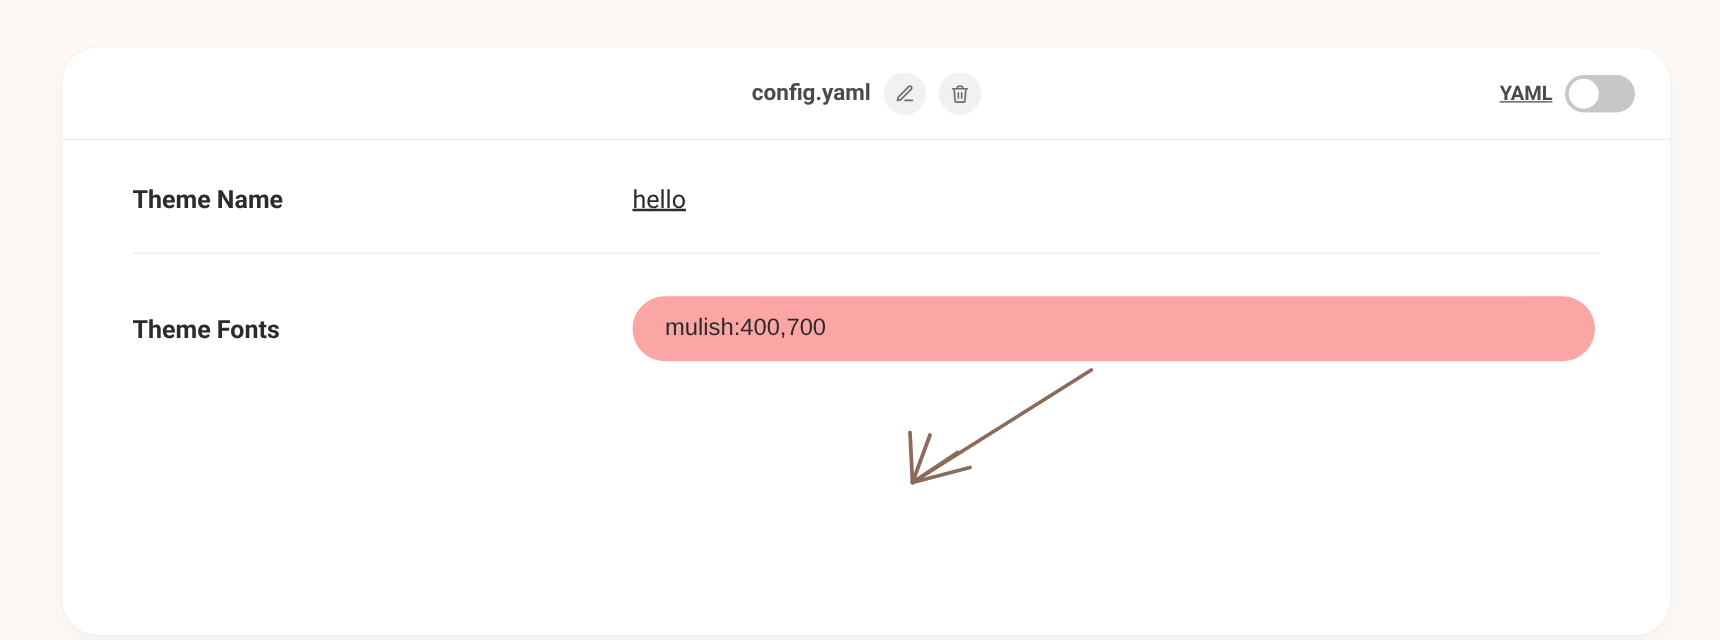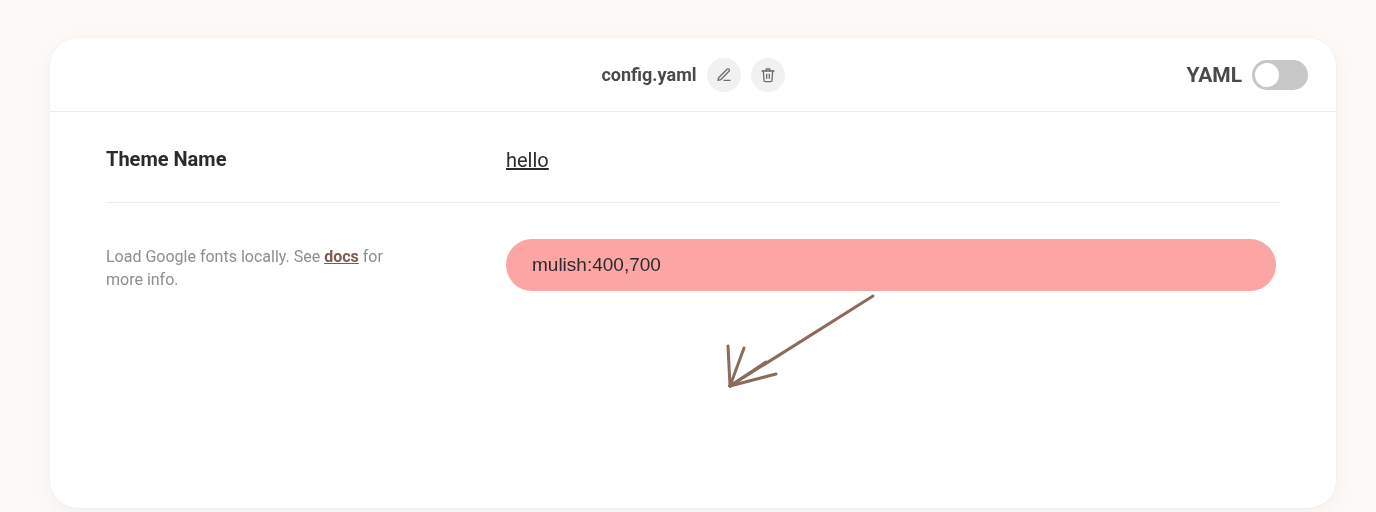--- a/index.html
+++ b/index.html
@@ -46,21 +46,21 @@
     border-radius: 50%;
     background: #f1f1f1;
     display: flex;
     align-items: center;
     justify-content: center;
     cursor: pointer;
     border: none;
   }
   .icon-btn svg { display: block; }
   .hdr-spacer-right { flex: 1; display: flex; justify-content: flex-end; align-items: center; gap: 10px; }
-  .yaml-label { font-size: 21px; font-weight: 700; color: #4a4a4a; }
+  .yaml-label { font-size: 16px; font-weight: 700; color: #4a4a4a; text-decoration: underline; }
   .toggle {
     width: 56px;
     height: 30px;
     border-radius: 15px;
     background: #c7c7c7;
     position: relative;
     cursor: pointer;
     border: none;
     padding: 0;
   }
@@ -71,21 +71,21 @@
     border-radius: 50%;
     background: #ffffff;
   }
 
   
   .body {
     padding: 0 56px;
   }
   .row {
     display: flex;
-    align-items: flex-end;
+    align-items: center;
     padding: 34px 0 30px 0;
     border-bottom: 1px solid #ececec;
   }
   .row:last-child { border-bottom: none; }
   .col-label {
     width: 400px;
     flex: 0 0 400px;
   }
   .col-value {
     flex: 1;
@@ -180,23 +180,21 @@
         <div class="field-label">Theme Name</div>
       </div>
       <div class="col-value">
         <span class="plain-value">hello</span>
       </div>
     </div>
 
 
     <div class="row" style="border-bottom:none;">
       <div class="col-label">
-        <div class="field-desc">
-          <span>Load Google fonts locally. See </span><a href="#">docs</a><span> for more info.</span>
-        </div>
+        <div class="field-label">Theme Fonts</div>
       </div>
       <div class="col-value">
         <input class="pill-input" type="text" value="mulish:400,700" style="">
       </div>
     </div>
 
   </div>
 
 </div>
 

